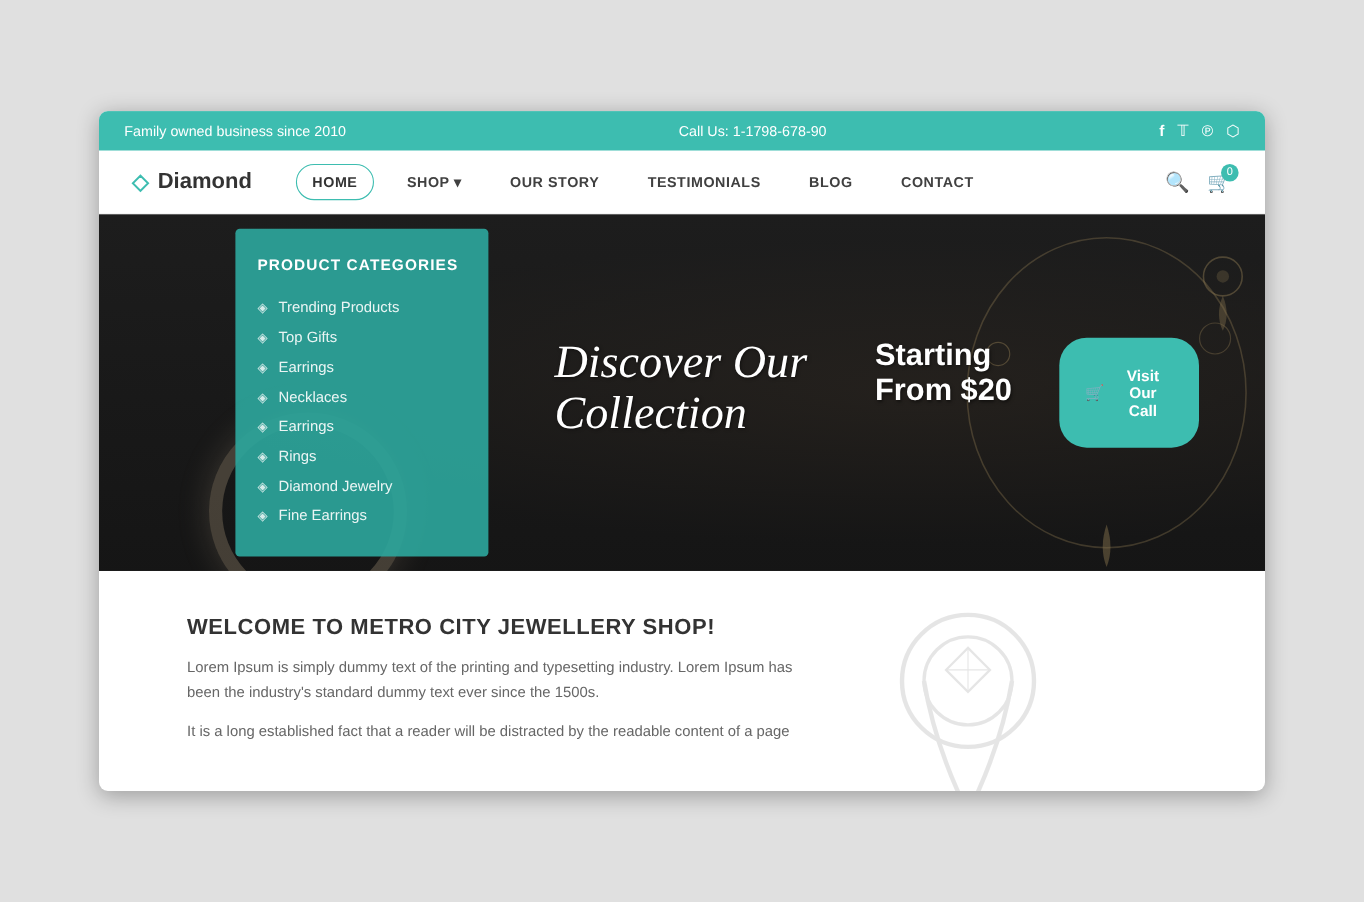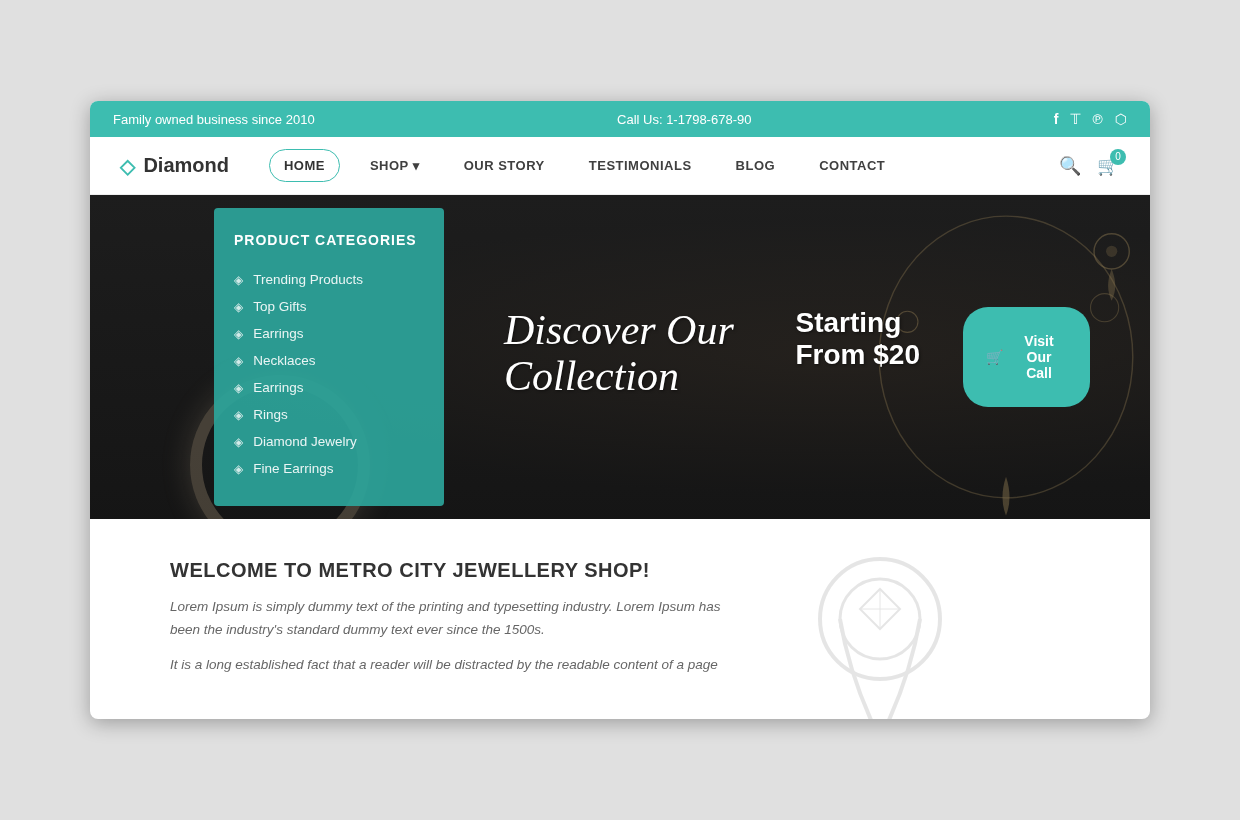--- a/index.html
+++ b/index.html
@@ -235,21 +235,20 @@
       color: #333;
       margin-bottom: 14px;
       text-transform: uppercase;
       letter-spacing: 0.5px;
     }
     .welcome-para {
       font-size: 13.5px;
       color: #666;
       line-height: 1.7;
       margin-bottom: 12px;
-      font-style: italic;
     }
     .welcome-image-area {
       width: 200px;
       flex-shrink: 0;
       position: relative;
     }
   </style>
 </head>
 <body>
 

